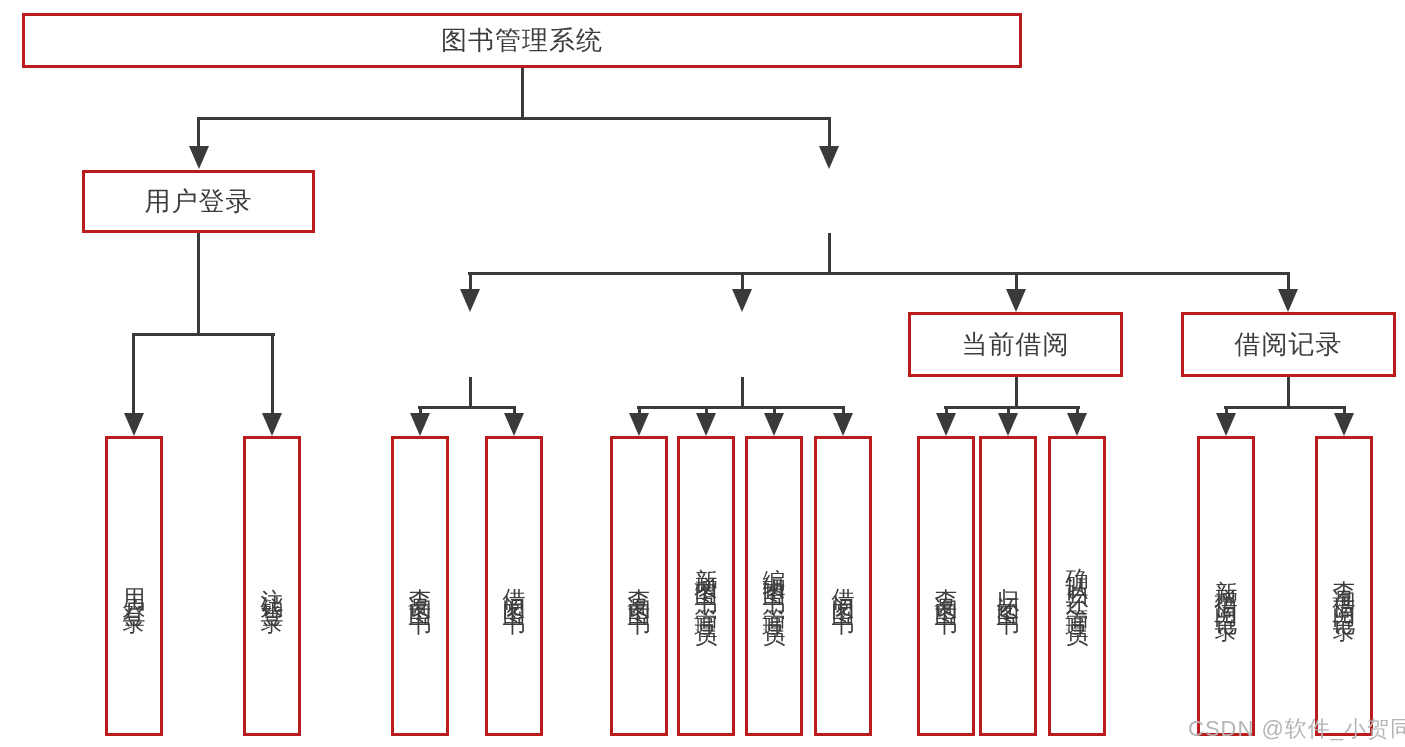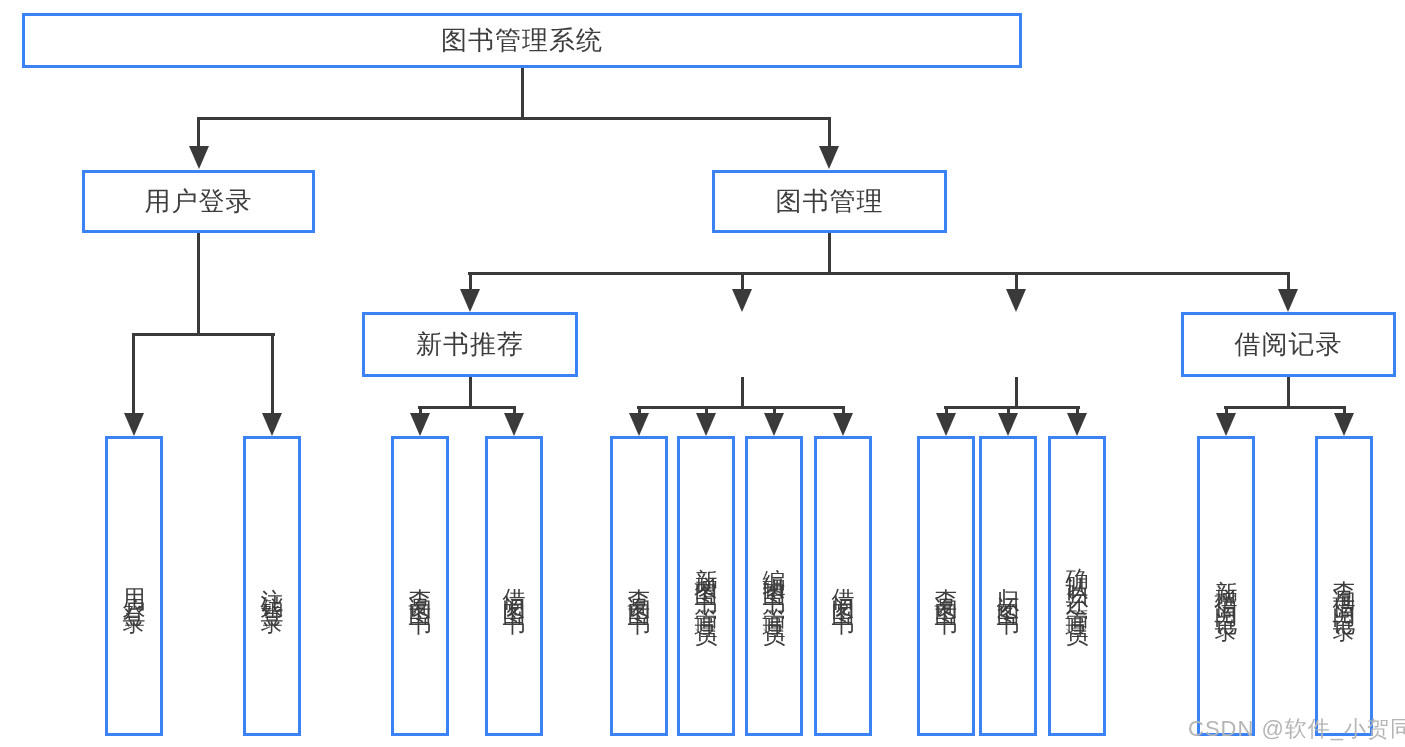--- a/index.html
+++ b/index.html
@@ -9,21 +9,21 @@
   }
   .line{position:absolute;background:#3a3a3a;}
   .vl{width:3px;}
   .hl{height:3px;}
   .arr{
     position:absolute;width:0;height:0;
     border-left:10px solid transparent;border-right:10px solid transparent;
     border-top:23px solid #3a3a3a;
   }
   .box{
-    position:absolute;background:#ffffff;border:3px solid #3b82f6;box-sizing:border-box;
+    position:absolute;background:#ffffff;border:3px solid #b91c1c;box-sizing:border-box;
     display:flex;align-items:center;justify-content:center;color:#3d3d3d;
   }
   .box .lbl{white-space:nowrap;}
   .hbox .lbl{font-size:26px;letter-spacing:1px;}
   .vbox{width:58px;height:300px;top:436px;}
   .vbox .lbl{
     writing-mode:vertical-rl;text-orientation:mixed;
     font-size:23px;letter-spacing:8px;line-height:1;
   }
   .watermark{
@@ -110,26 +110,23 @@
     <div class="arr" style="left:1334px;top:413px;"></div>
   </div>
 
   <div class="box hbox" style="left:22px;top:13px;width:1000px;height:55px;">
     <span class="lbl">图书管理系统</span>
   </div>
 
   <div class="box hbox" style="left:82px;top:170px;width:233px;height:63px;">
     <span class="lbl">用户登录</span>
   </div>
-  <div class="box hbox" style="left:712px;top:170px;width:235px;height:63px;">
-    <span class="lbl">图书管理</span>
-  </div>
 
-  <div class="box hbox" style="left:362px;top:312px;width:216px;height:65px;">
-    <span class="lbl">新书推荐</span>
+  <div class="box hbox" style="left:908px;top:312px;width:215px;height:65px;">
+    <span class="lbl">当前借阅</span>
   </div>
   <div class="box hbox" style="left:1181px;top:312px;width:215px;height:65px;">
     <span class="lbl">借阅记录</span>
   </div>
 
   <div class="box vbox" style="left:105px;">
     <span class="lbl">用户登录</span>
   </div>
   <div class="box vbox" style="left:243px;">
     <span class="lbl">注销登录</span>

